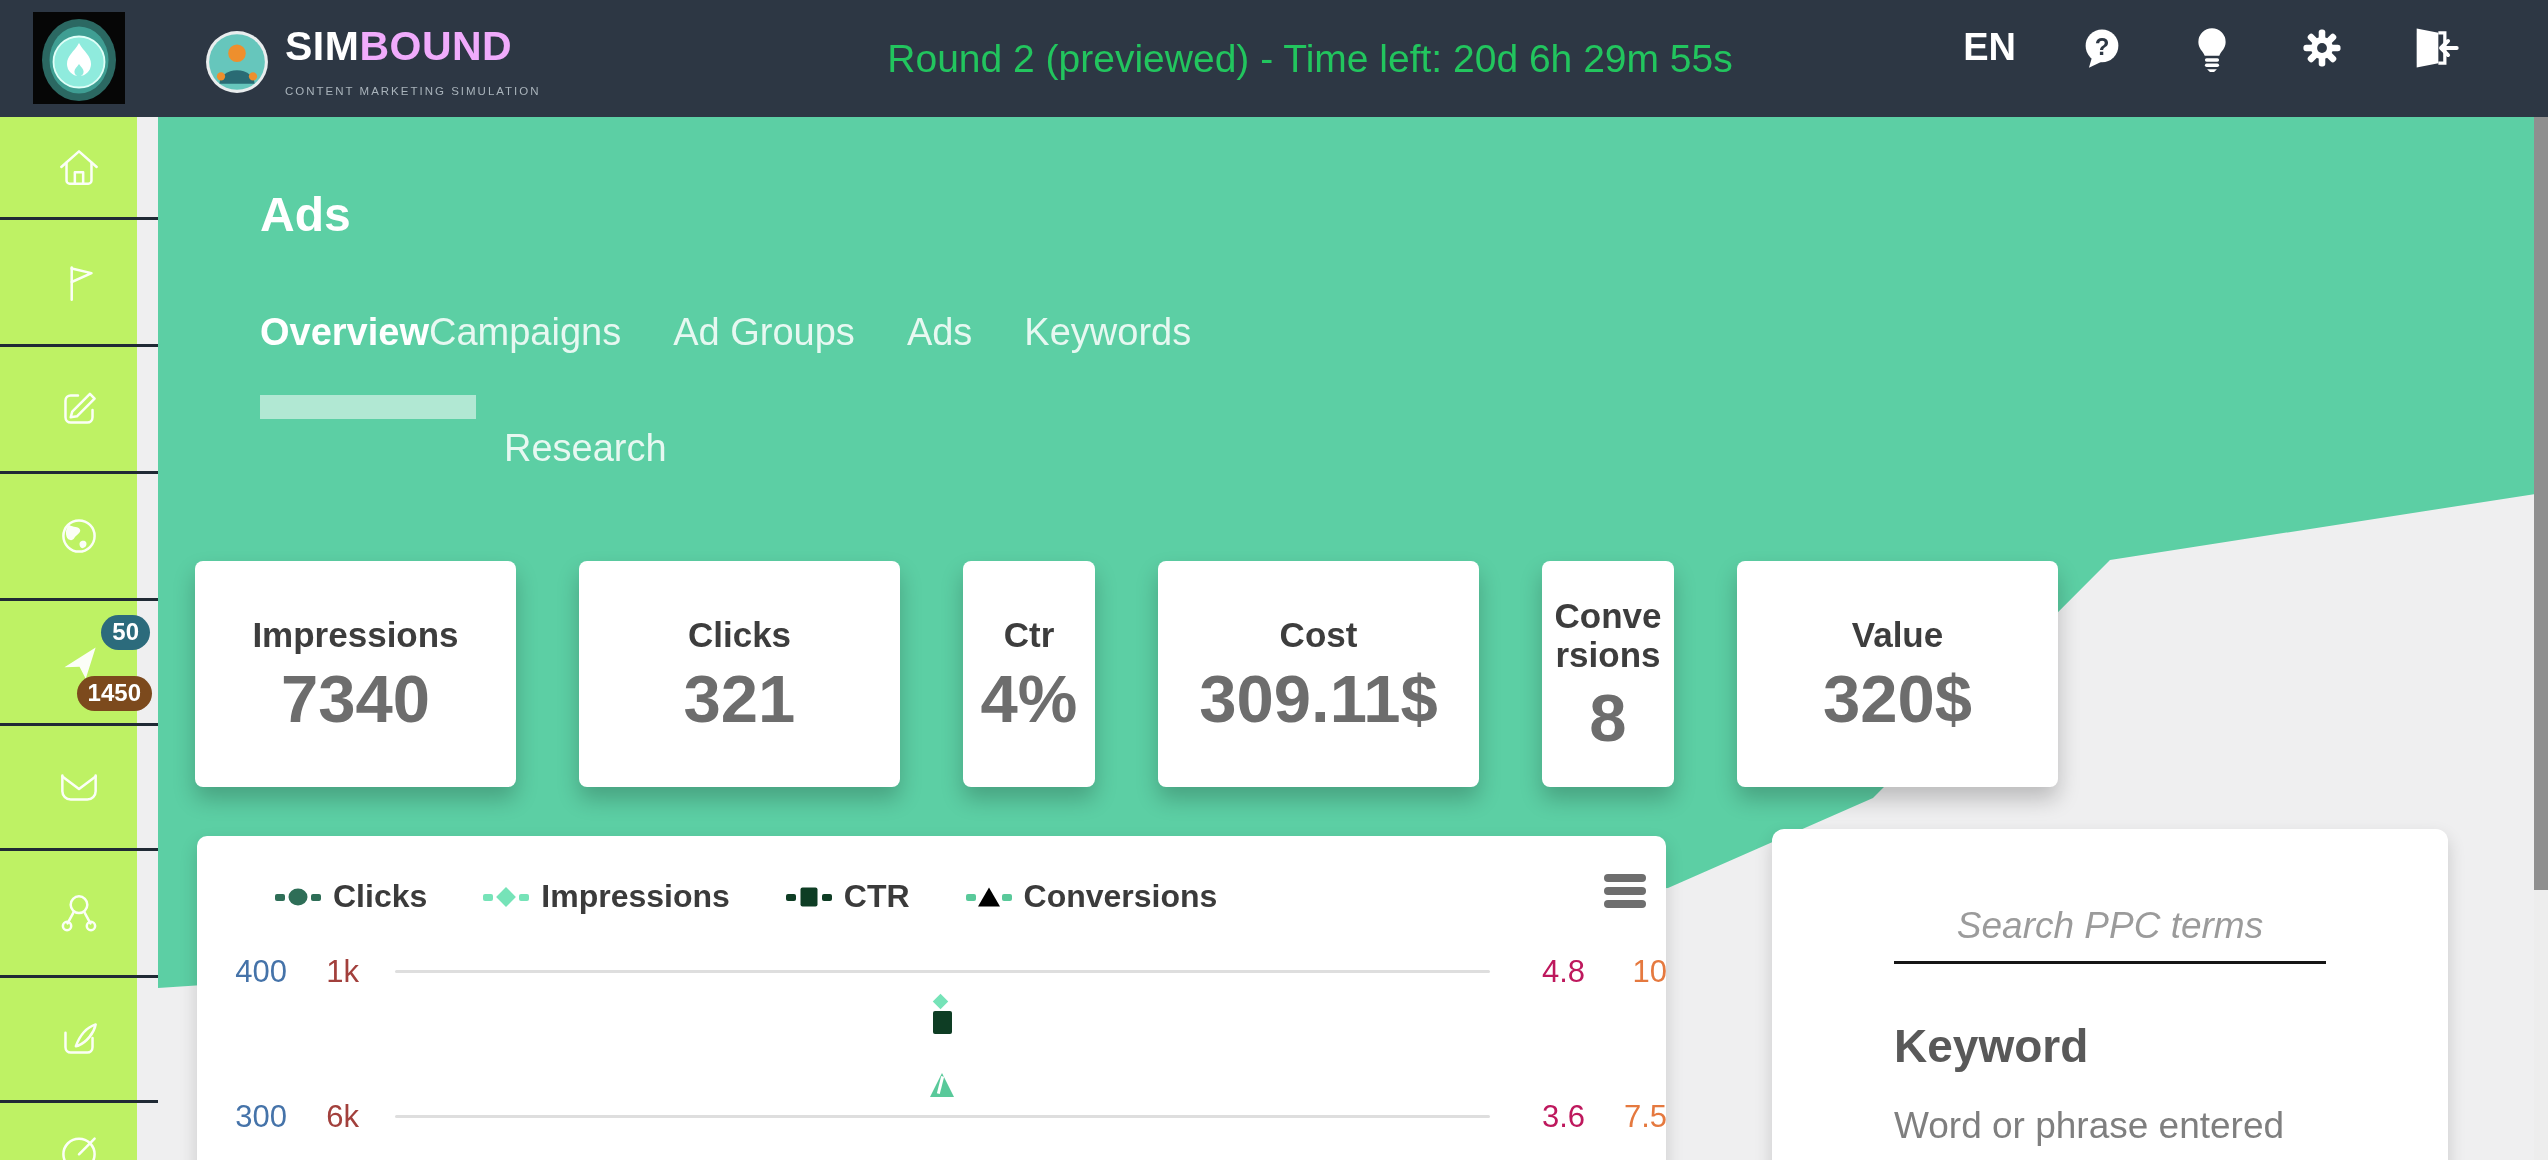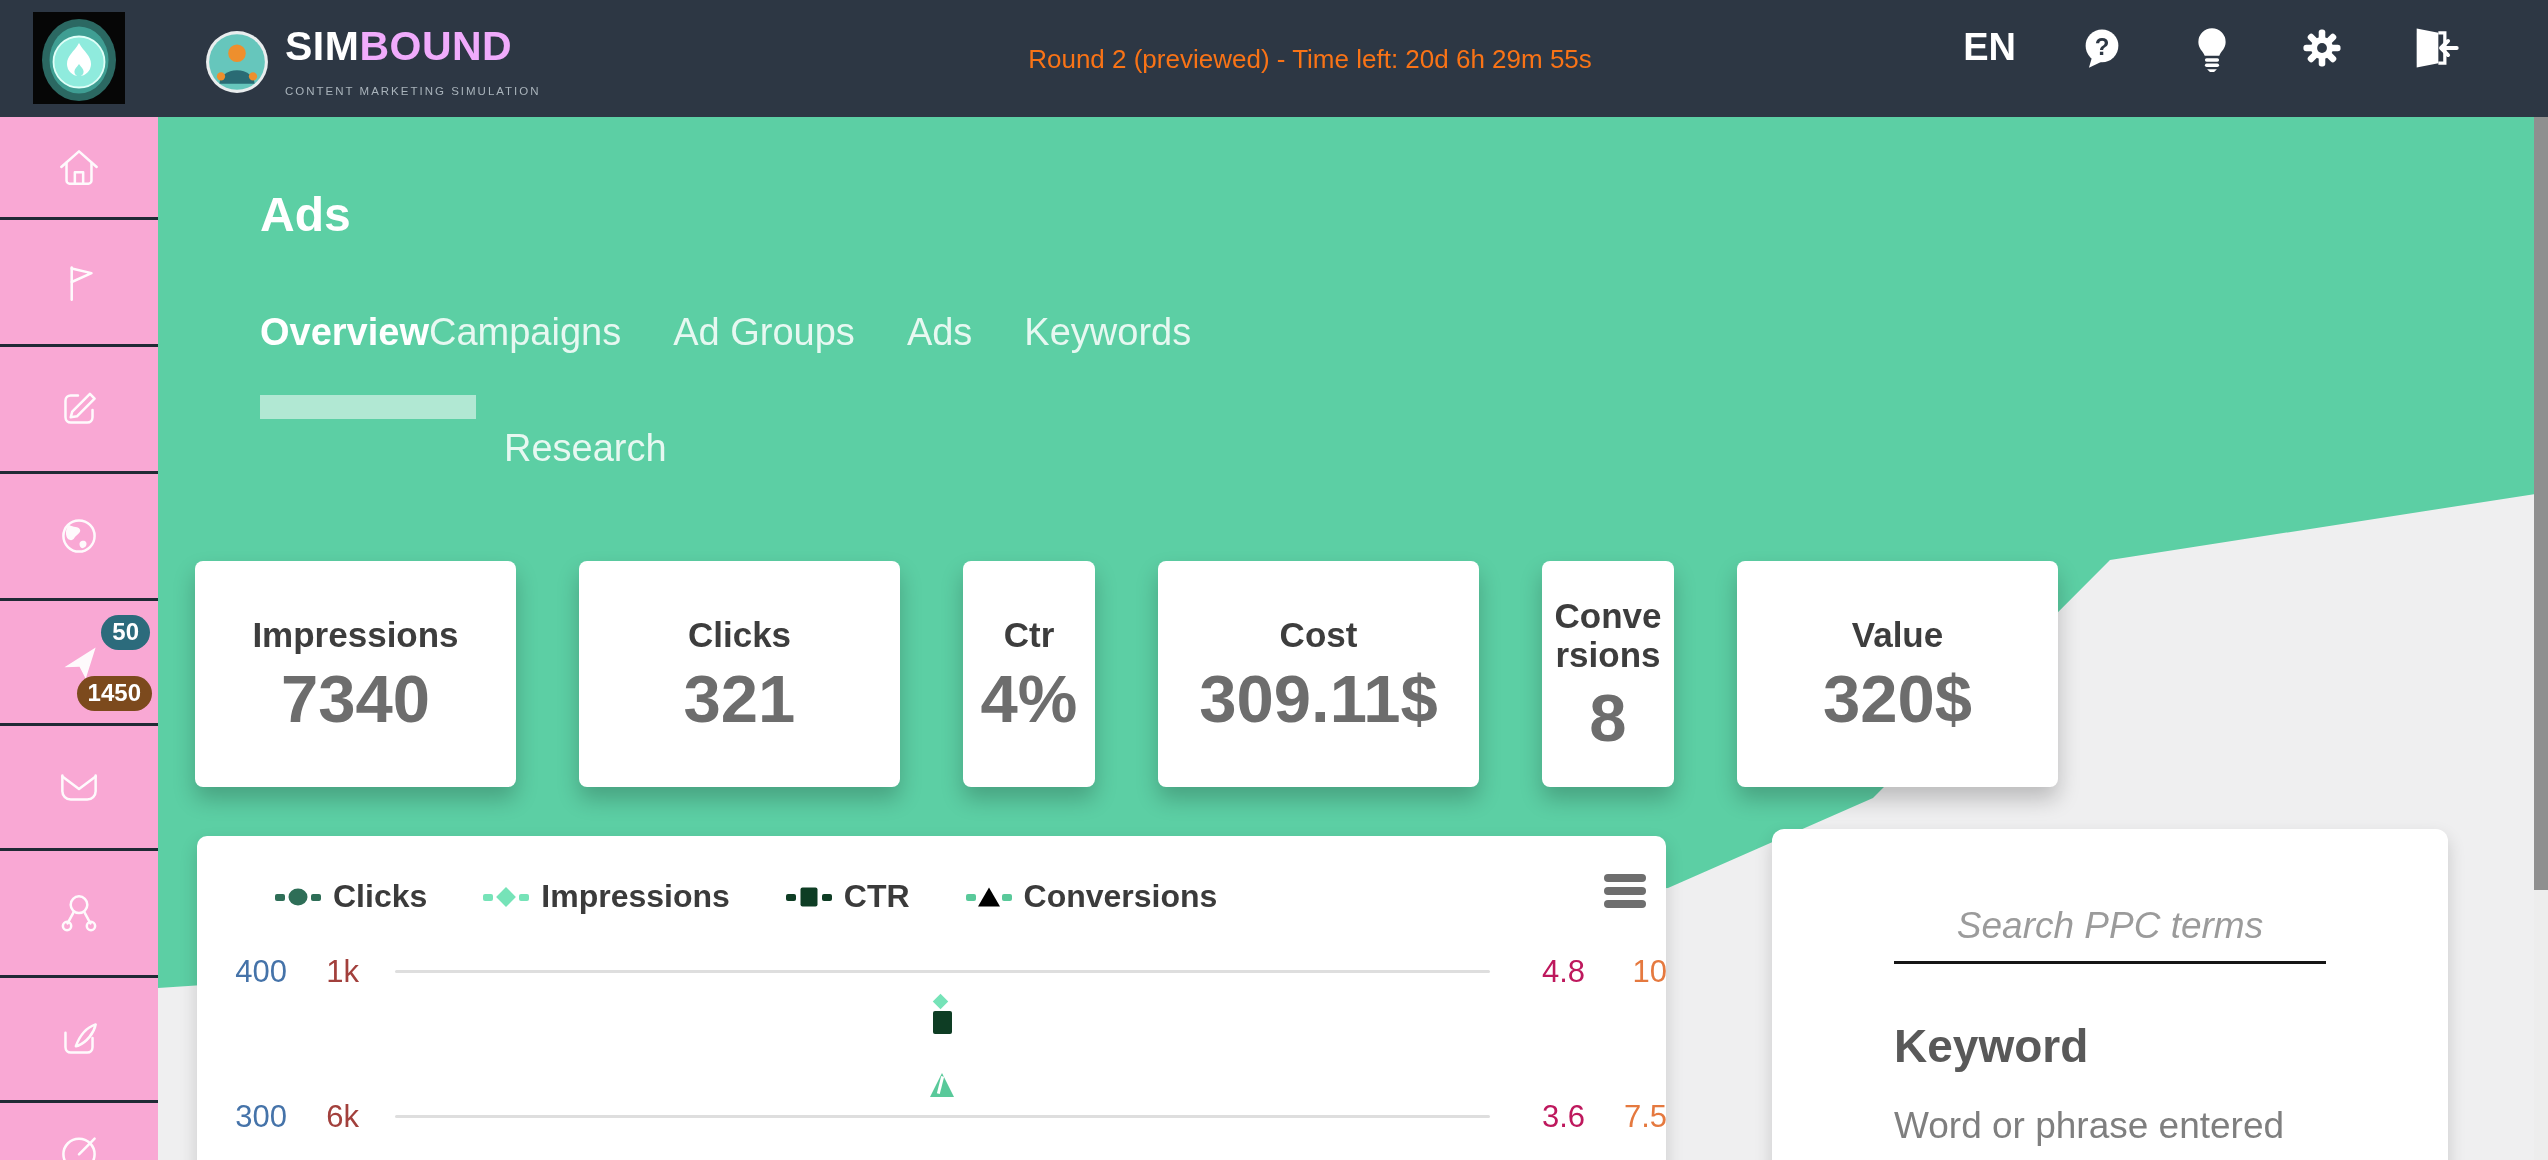--- a/index.html
+++ b/index.html
@@ -11,29 +11,29 @@
   .topbar { position:absolute; left:0; top:0; width:2548px; height:117px;
             background:#2d3744; display:flex; align-items:center; z-index:40; }
   .flame-logo { position:absolute; left:33px; top:12px; width:92px; height:92px; }
   .brand { position:absolute; left:205px; top:26px; display:flex; align-items:center; gap:16px; }
   .brand-avatar { width:64px; height:64px; }
   .brand-text .brand-line { font-size:41px; letter-spacing:.5px; color:#fff; line-height:1; }
   .brand-line b { font-weight:bold; }
   .brand-line span { font-weight:700; color:#f0abfc; }
   .brand-tagline { font-size:11.5px; letter-spacing:2px; color:#a9b3bb; margin-top:18px; }
   .round-status { position:absolute; left:calc(50% + 36px); top:50%; transform:translate(-50%,-50%);
-                  color:#f97316; font-size:26px; white-space:nowrap; }
+                  color:#22c55e; font-size:39px; white-space:nowrap; }
   .topbar-right { position:absolute; right:88px; top:0; height:95px; display:flex;
                   align-items:center; gap:62px; }
   .lang { color:#fff; font-size:38px; font-weight:bold; cursor:pointer; }
   .tb-icon { width:48px; height:48px; cursor:pointer; display:block; }
 
   
-  .sidebar { position:absolute; left:0; top:117px; width:158px; height:1043px;
-             background:#f9a8d4; z-index:30; }
+  .sidebar { position:absolute; left:0; top:117px; width:137px; height:1043px;
+             background:#bef264; z-index:30; }
   .side-item { position:relative; width:158px; display:flex; align-items:center;
                justify-content:center; border-bottom:3px solid #202a35; cursor:pointer; }
   .side-item svg { width:52px; height:52px; stroke:#fff; fill:none;
                    stroke-width:2.4; stroke-linecap:round; stroke-linejoin:round; opacity:.95; }
   .h103{height:103px;} .h127{height:127px;} .h125{height:125px;} .hlast{height:61px; border-bottom:none; align-items:flex-start; padding-top:18px;}
   .badge { position:absolute; color:#fff; font-weight:bold; font-size:24px;
            padding:3px 11px; border-radius:18px; line-height:1.2; }
   .badge-top { right:8px; top:-22px; background:#2c6b7c; }
   .badge-bottom { right:6px; bottom:-37px; background:#7c4a1d; }
 

